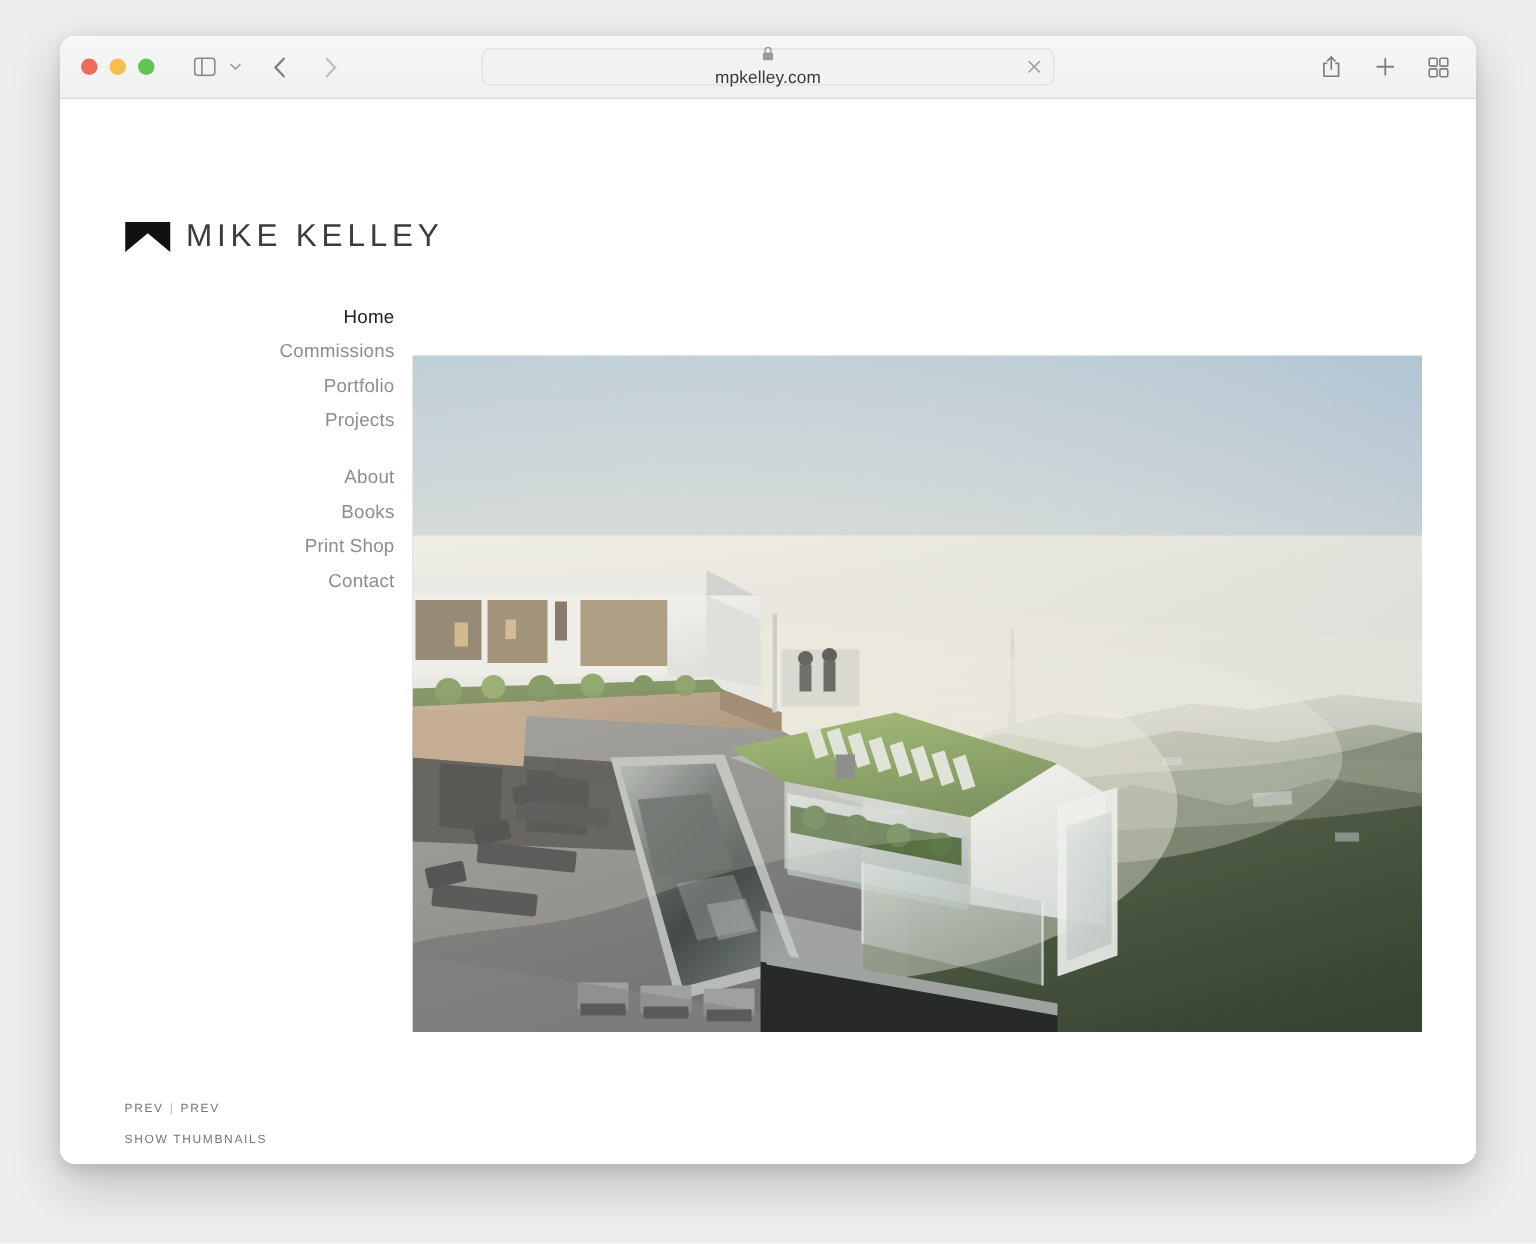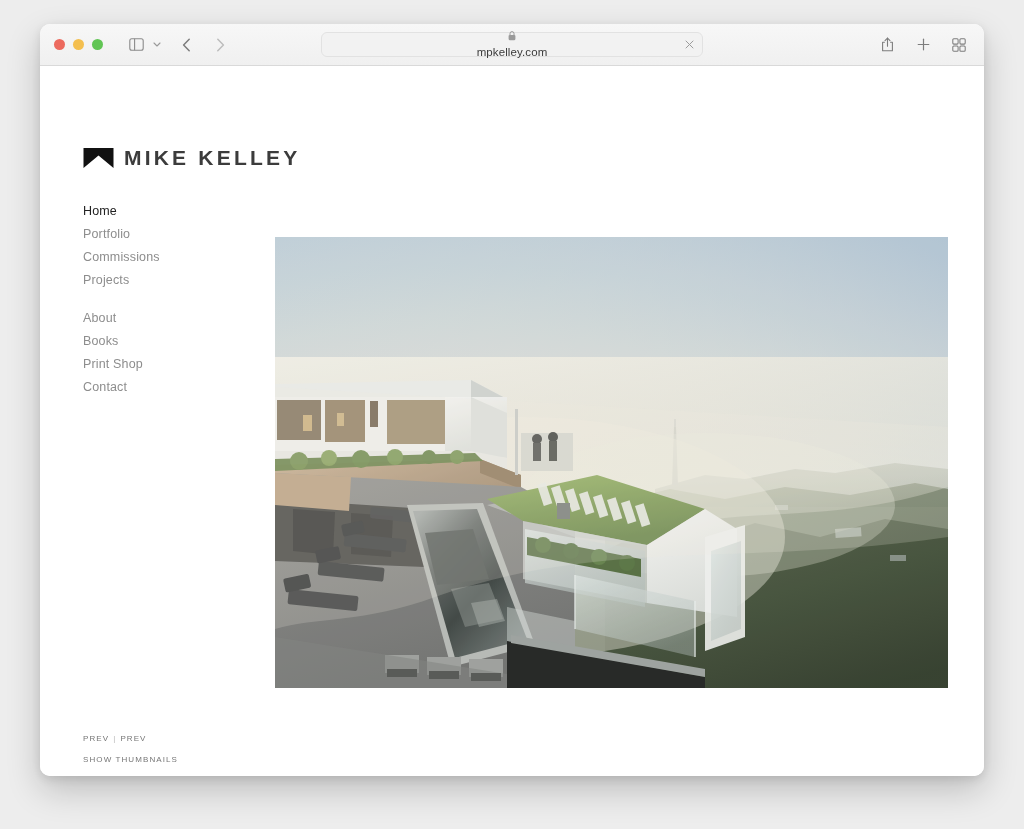--- a/index.html
+++ b/index.html
@@ -122,38 +122,39 @@
     top: 80px;
     display: flex;
     align-items: center;
     gap: 10px;
   }
   #brand-mark { display: block; }
   #brand-title {
     font-size: 21px;
     letter-spacing: 3.2px;
     color: #3c3c3c;
-    font-weight: 700;
+    font-weight: 400;
   }
 
   
   #nav {
     position: absolute;
     left: 43px;
     top: 134px;
     width: 180px;
   }
   .nav-group { margin-bottom: 15px; }
   .nav-item {
     display: block;
     font-size: 12.5px;
     color: #8d8d8d;
     line-height: 23px;
     text-decoration: none;
     letter-spacing: .15px;
+    text-align: right;
   }
   .nav-item.active { color: #222222; }
 
   
   #photo {
     position: absolute;
     left: 235px;
     top: 171px;
     width: 673px;
     height: 451px;
@@ -273,22 +274,22 @@
     <div id="brand">
       <svg id="brand-mark" width="31" height="22" viewBox="0 0 31 22">
         <path d="M0.5 1 H30.5 V21 L15.5 8.5 L0.5 21 Z" fill="#111111"></path>
       </svg>
       <span id="brand-title">MIKE KELLEY</span>
     </div>
 
     <nav id="nav">
       <div class="nav-group">
         <a class="nav-item active" href="#">Home</a>
+        <a class="nav-item" href="#">Commissions</a>
         <a class="nav-item" href="#">Portfolio</a>
-        <a class="nav-item" href="#">Commissions</a>
         <a class="nav-item" href="#">Projects</a>
       </div>
       <div class="nav-group">
         <a class="nav-item" href="#">About</a>
         <a class="nav-item" href="#">Books</a>
         <a class="nav-item" href="#">Print Shop</a>
         <a class="nav-item" href="#">Contact</a>
       </div>
     </nav>
 

